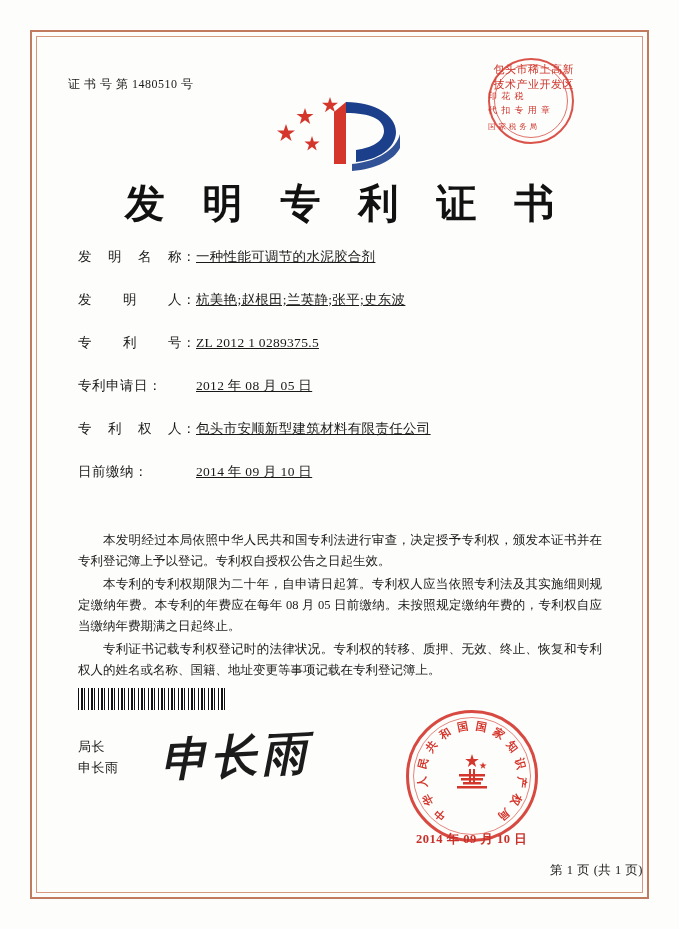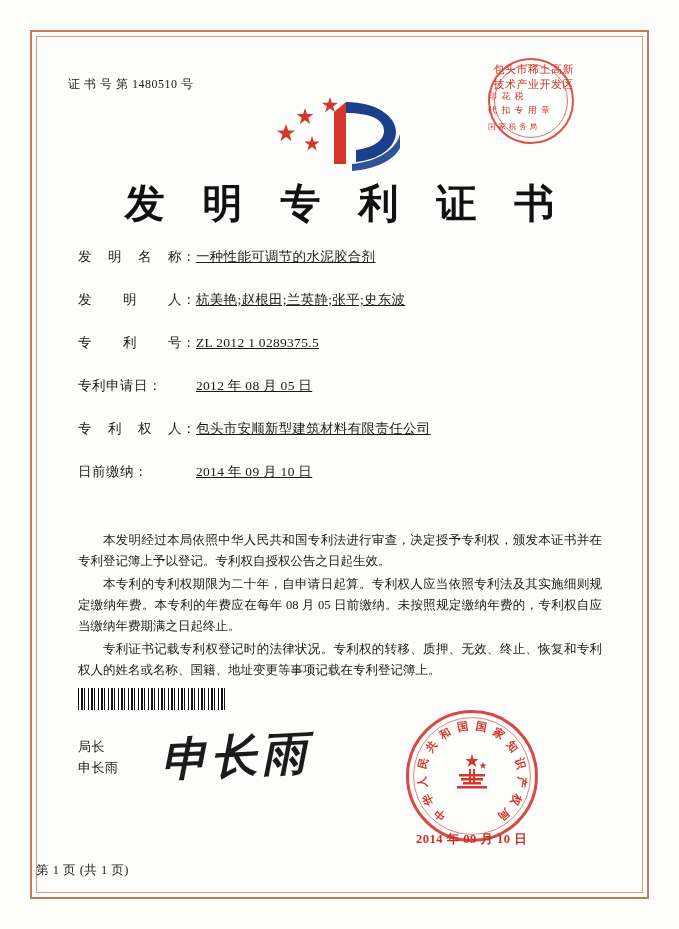--- a/index.html
+++ b/index.html
@@ -252,21 +252,21 @@
     color: #c8302a;
     letter-spacing: 0.5px;
     font-weight: bold;
   }
 
   
   .footer {
     position: absolute;
     left: 0; top: 826px;
     width: 607px;
-    text-align: left;
+    text-align: right;
     font-size: 12.5px;
     letter-spacing: 0.5px;
   }
 </style>
 </head>
 <body>
 
 <div class="page">
 
   <div class="border-outer"></div>

